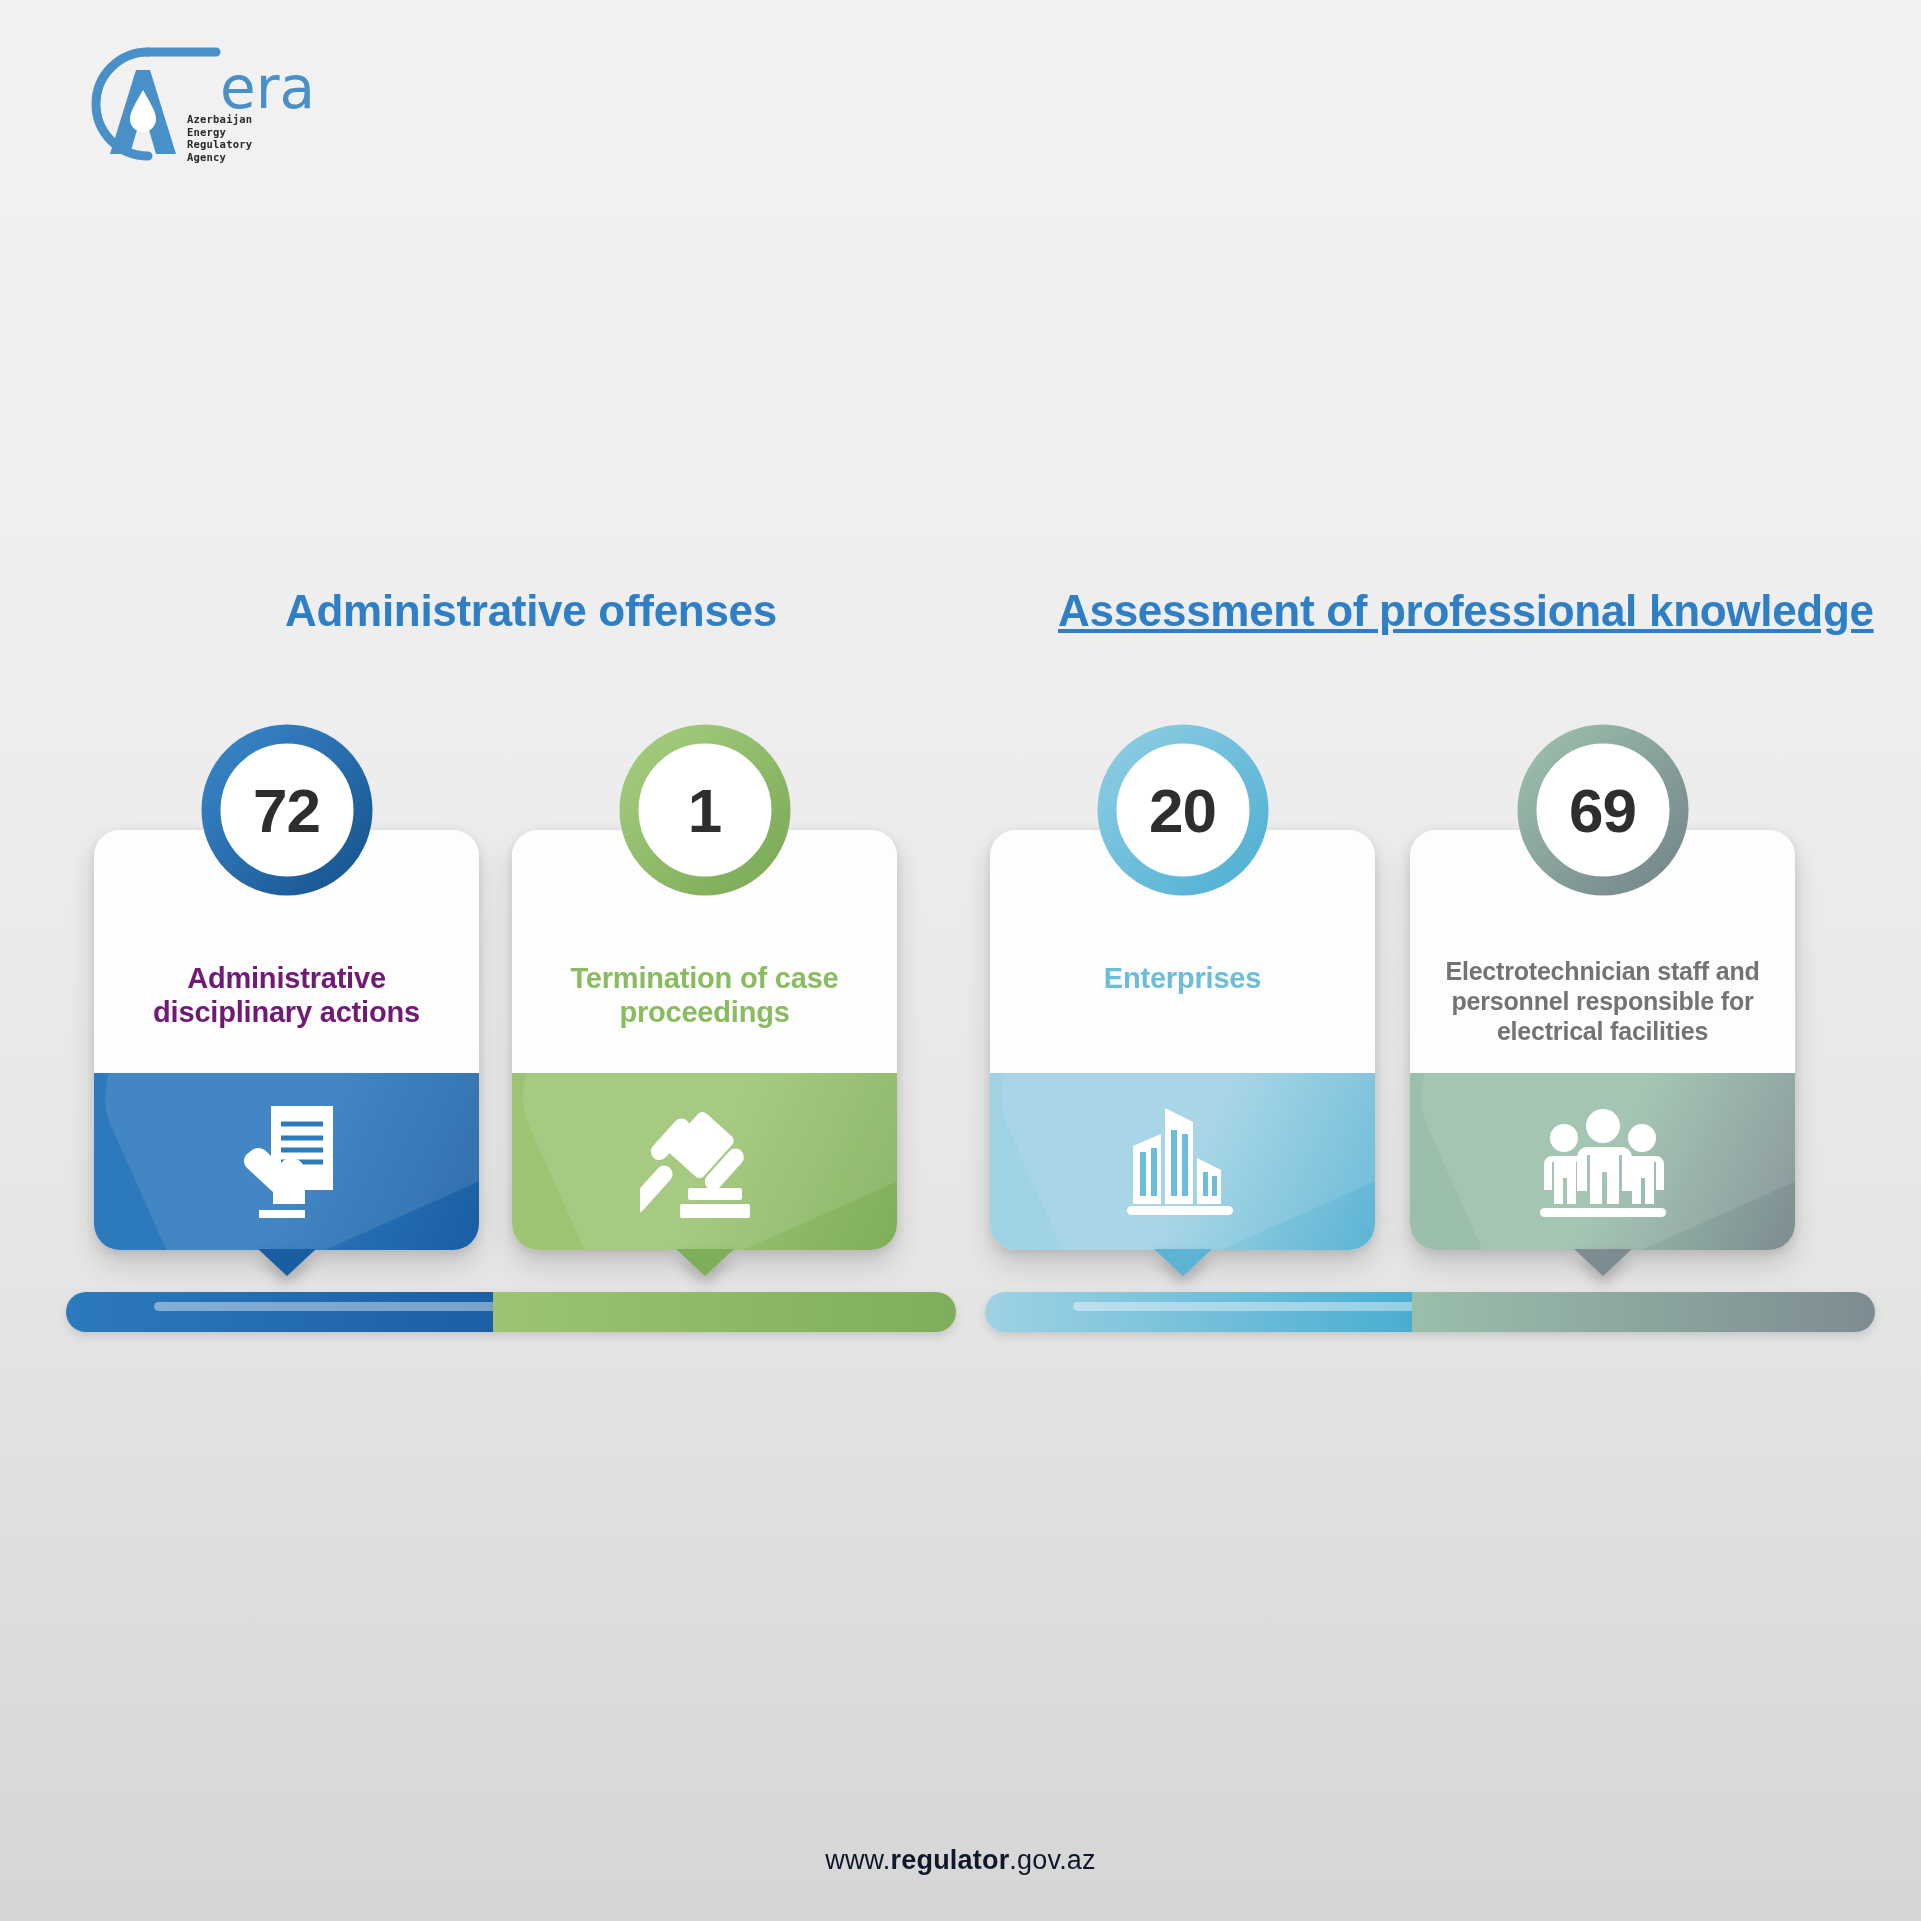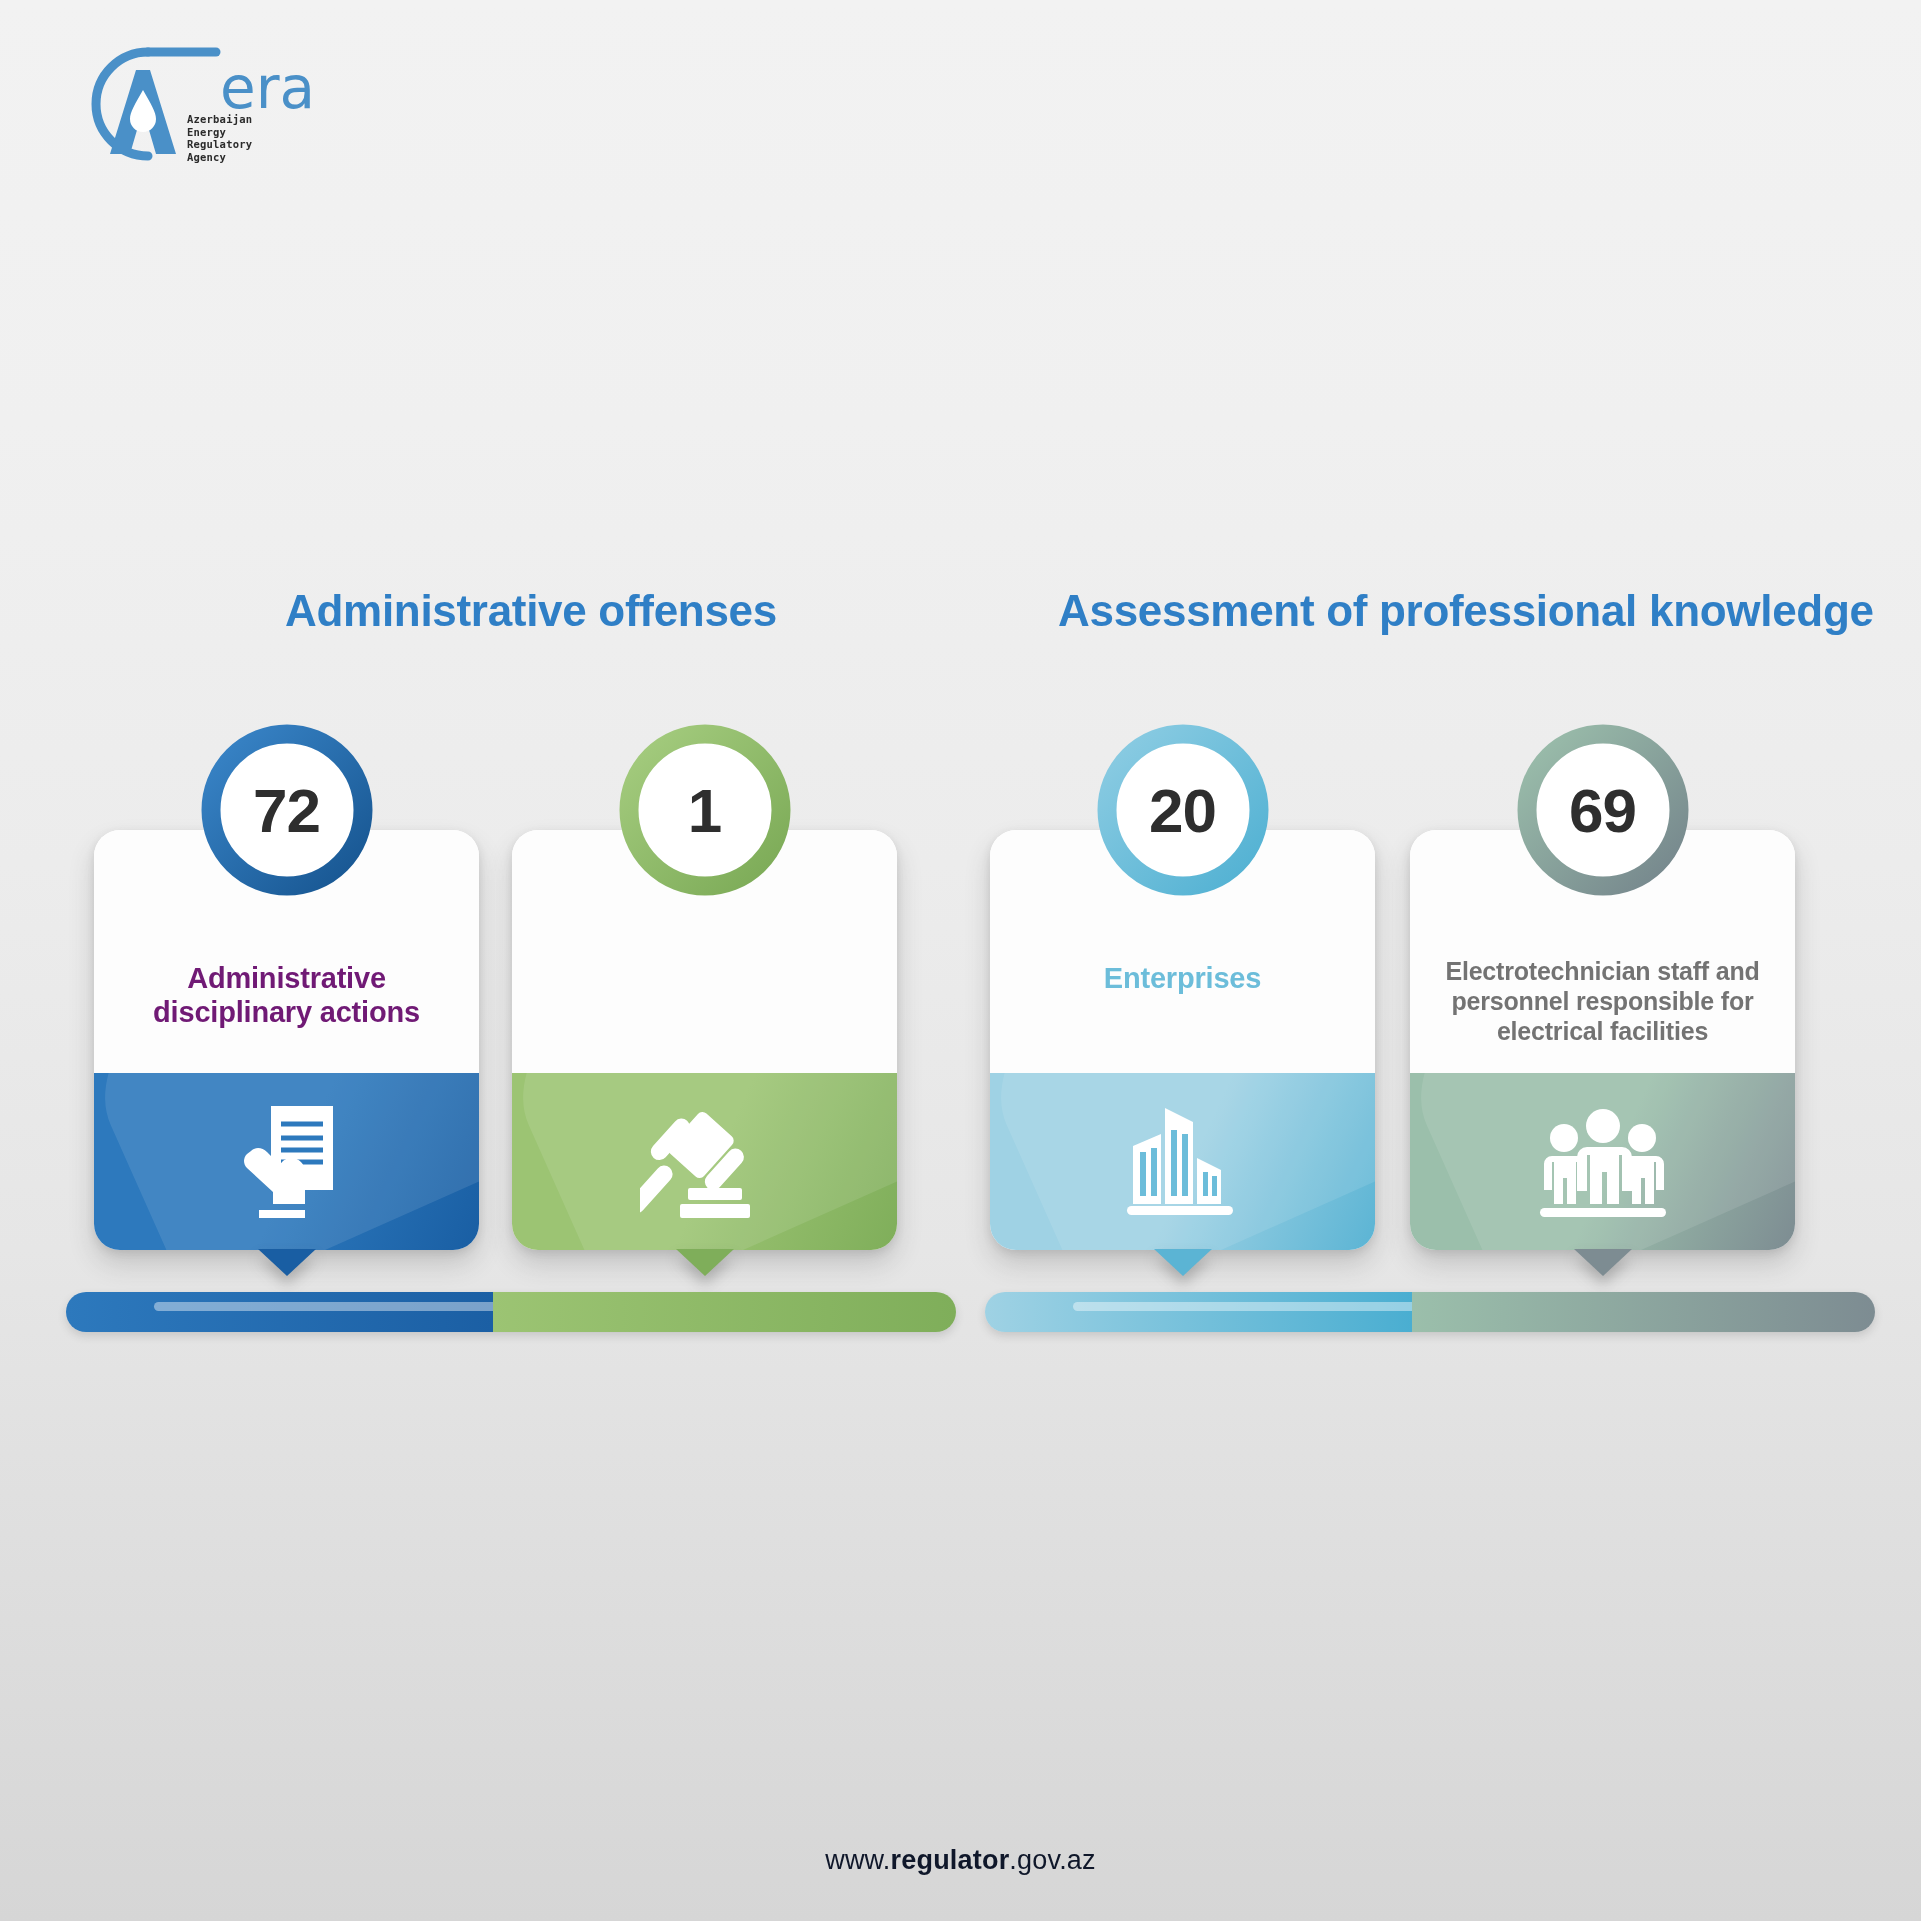--- a/index.html
+++ b/index.html
@@ -124,21 +124,21 @@
   </svg>
   <div class="logo-words">
     <div>Azerbaijan</div>
     <div>Energy</div>
     <div>Regulatory</div>
     <div>Agency</div>
   </div>
 </div>
 
 <div class="heading" id="head-left" style="color: rgb(47, 127, 198);">Administrative offenses</div>
-<div class="heading" id="head-right" style="color: rgb(47, 127, 198);">Assessment of professional knowledge</div>
+<div class="heading" id="head-right" style="color: rgb(47, 127, 198); text-decoration: underline;">Assessment of professional knowledge</div>
 
 <div class="group" id="group-left">
 
   <div class="card pos1">
     <div class="card-body">
       <div class="card-top"></div>
       <div class="card-bottom" id="cb-0" style="background: linear-gradient(115deg, rgb(45, 121, 189) 0%, rgb(45, 121, 189) 52%, rgb(25, 94, 163) 100%);">
         <div class="sheen"></div>
       </div>
       <div class="icon-box">
@@ -198,20 +198,21 @@
           <linearGradient id="g1" x1="0" y1="0" x2="1" y2="1">
             <stop offset="0%" stop-color="#a6cd80"></stop>
               <stop offset="100%" stop-color="#7aa955"></stop>
           </linearGradient>
         </defs>
         <circle cx="92" cy="92" r="84" fill="#ffffff"></circle>
         <circle cx="92" cy="92" r="76" fill="none" stroke="url(#g1)" stroke-width="19"></circle>
       </svg>
       <div class="ring-num">1</div>
     </div>
+    <div class="card-label" id="lbl-1" style="color: rgb(137, 187, 95);">Termination of case proceedings</div>
   </div>
 </div>
 
 <div class="group" id="group-right">
 
   <div class="card pos1">
     <div class="card-body">
       <div class="card-top"></div>
       <div class="card-bottom" id="cb-2" style="background: linear-gradient(115deg, rgb(159, 210, 228) 0%, rgb(159, 210, 228) 52%, rgb(91, 180, 212) 100%);">
         <div class="sheen"></div>

